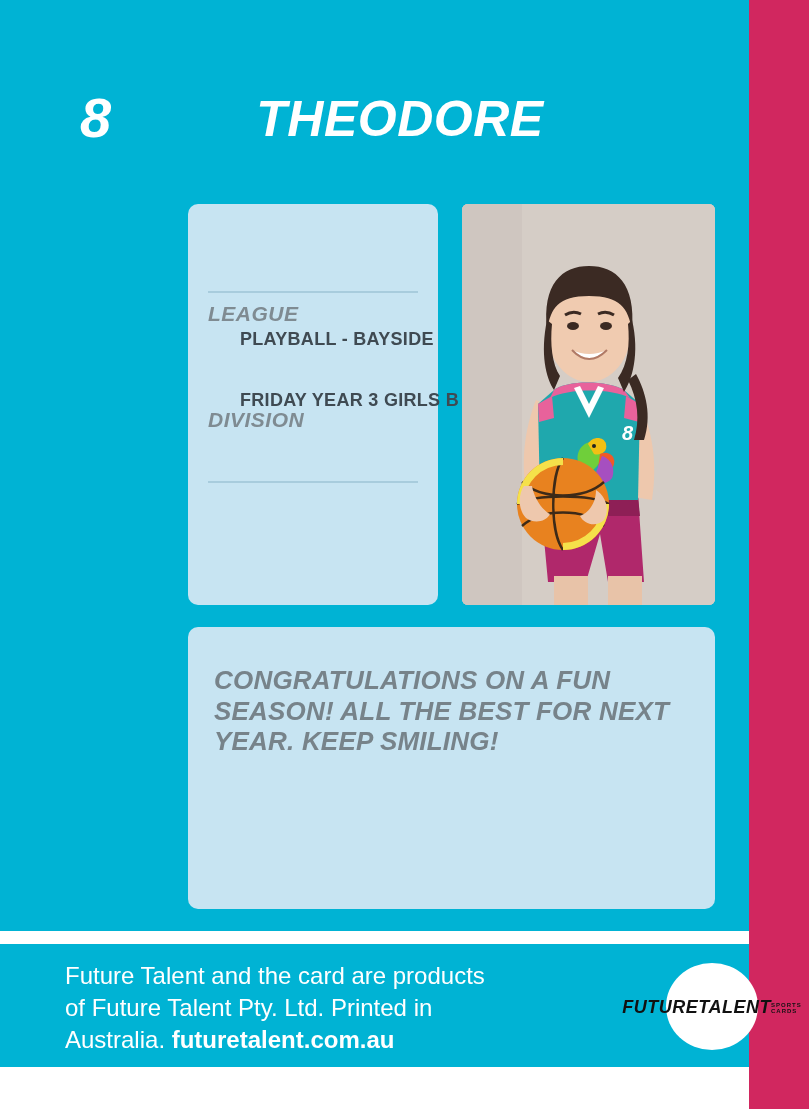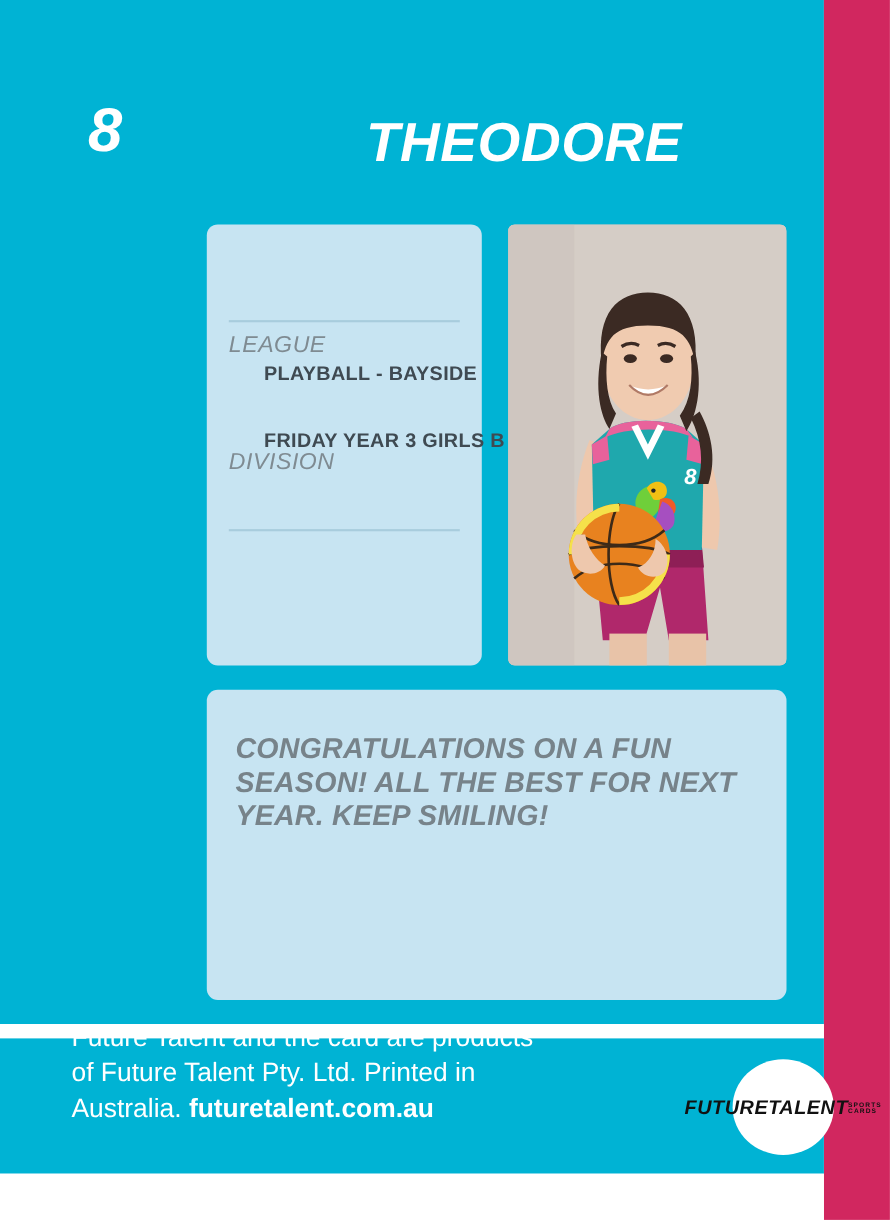--- a/index.html
+++ b/index.html
@@ -76,21 +76,22 @@
   }
   .first-name {
     font-size: 42px;
     letter-spacing: 1px;
     display: block;
   }
   .last-name {
     font-size: 50px;
     letter-spacing: 0.5px;
     display: block;
-    margin-top: 16px;
+    margin-top: 6px;
+    text-align: center;
   }
   
   .info-panel {
     position: absolute;
     left: 188px; top: 204px;
     width: 250px; height: 401px;
     background: #c7e4f2;
     border-radius: 10px;
     padding: 0 20px;
   }
@@ -102,21 +103,21 @@
     background: #a8ccdd;
   }
   .info-rule.top { top: 87px; }
   .info-rule.bottom { top: 277px; }
   .info-label {
     position: absolute;
     left: 20px;
     color: #7f8b92;
     font-size: 21px;
     font-style: italic;
-    font-weight: normal;
+    font-weight: bold;
     letter-spacing: 0.5px;
   }
   .info-value {
     position: absolute;
     left: 20px;
     color: #3f4a52;
     font-size: 18px;
     font-weight: bold;
     letter-spacing: 0.3px;
     white-space: nowrap;
@@ -151,21 +152,21 @@
     color: #77838a;
     font-size: 26px;
     font-style: italic;
     font-weight: bold;
     line-height: 1.18;
     letter-spacing: 0.2px;
   }
   
   .footer-text {
     position: absolute;
-    left: 65px; top: 928px;
+    left: 65px; top: 960px;
     width: 520px;
     color: #ffffff;
     font-size: 24px;
     line-height: 1.33;
   }
   .footer-text .url {
     font-weight: bold;
   }
   
   .logo-badge {

